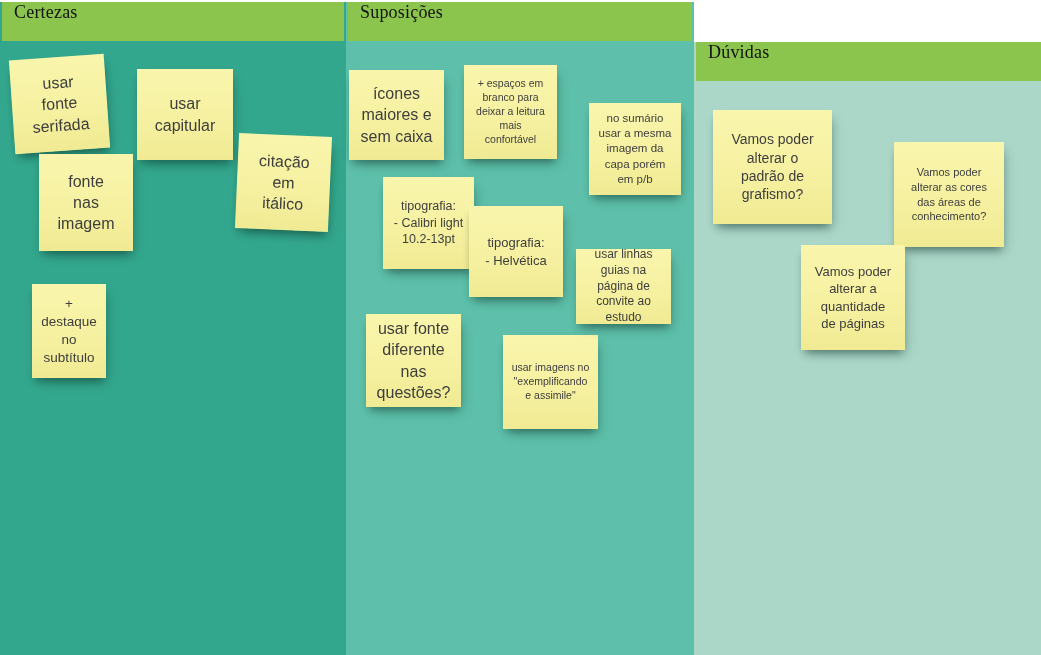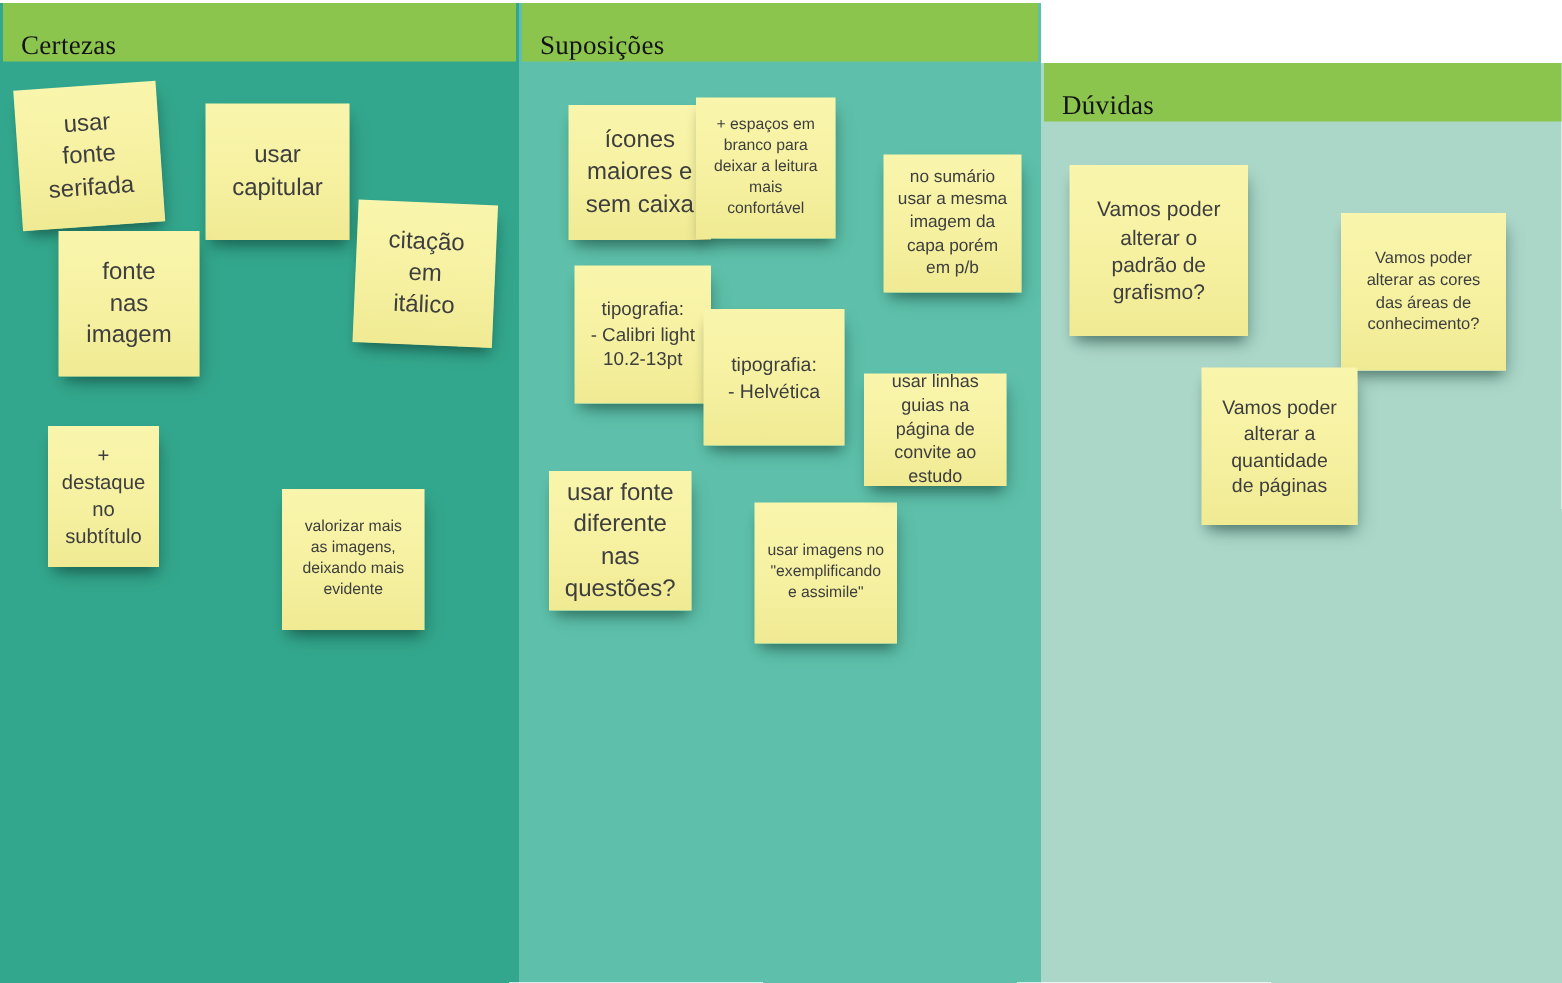--- a/index.html
+++ b/index.html
@@ -6,21 +6,21 @@
   html,body{margin:0;padding:0;background:#ffffff;}
   body{width:1041px;height:655px;overflow:hidden;font-family:"Liberation Sans",sans-serif;}
   .board{position:relative;width:1038px;height:653px;margin-top:2px;background:#ffffff;}
   .column{position:absolute;top:0;bottom:0;}
   .col-0{left:0;width:346px;background:var(--certezas-bg,#33a78d);}
   .col-1{left:346px;width:348px;background:var(--suposicoes-bg,#5ec0aa);}
   .col-2{left:694px;width:364px;background:var(--duvidas-bg,#abd7c9);margin-top:40px;}
   .col-header{
     position:absolute;top:0;left:2px;right:2px;height:39px;
     background:var(--header-green,#8cc54e);
-    display:flex;align-items:flex-end;
+    display:flex;align-items:flex-start;
     padding-left:12px;box-sizing:border-box;
   }
   .col-title{
     font-family:"Liberation Serif","DejaVu Serif",serif;
     font-size:18px;color:#131313;letter-spacing:.2px;
   }
   .note{
     position:absolute;box-sizing:border-box;
     background:linear-gradient(180deg,#f9f5ac 0%,var(--note-yellow,#f6f1a1) 55%,#f0ea93 100%);
     color:var(--note-text,#3e3e3e);
@@ -60,34 +60,28 @@
     <div class="note" style="left:39px;top:152px;width:94px;height:97px;font-size:16px">
       <span class="note-text">fonte
 nas
 imagem</span>
     </div>
     <div class="note" style="left:32px;top:282px;width:74px;height:94px;font-size:13.5px">
       <span class="note-text">+ destaque
 no
 subtítulo</span>
     </div>
-    <div class="note" style="left:188px;top:324px;width:95px;height:94px;font-size:10.5px">
-      <span class="note-text">valorizar mais
-as imagens,
-deixando mais
-evidente</span>
-    </div>
   </section>
 
   <section class="column col-1">
     <header class="col-header">
       <span class="col-title">Suposições</span>
     </header>
 
-    <div class="note" style="left:33px;top:68px;width:95px;height:90px;font-size:16px">
+    <div class="note" style="left:3px;top:68px;width:95px;height:90px;font-size:16px">
       <span class="note-text">ícones
 maiores e
 sem caixa</span>
     </div>
     <div class="note" style="left:118px;top:63px;width:93px;height:94px;font-size:10.5px">
       <span class="note-text">+ espaços em
 branco para
 deixar a leitura
 mais
 confortável</span>

